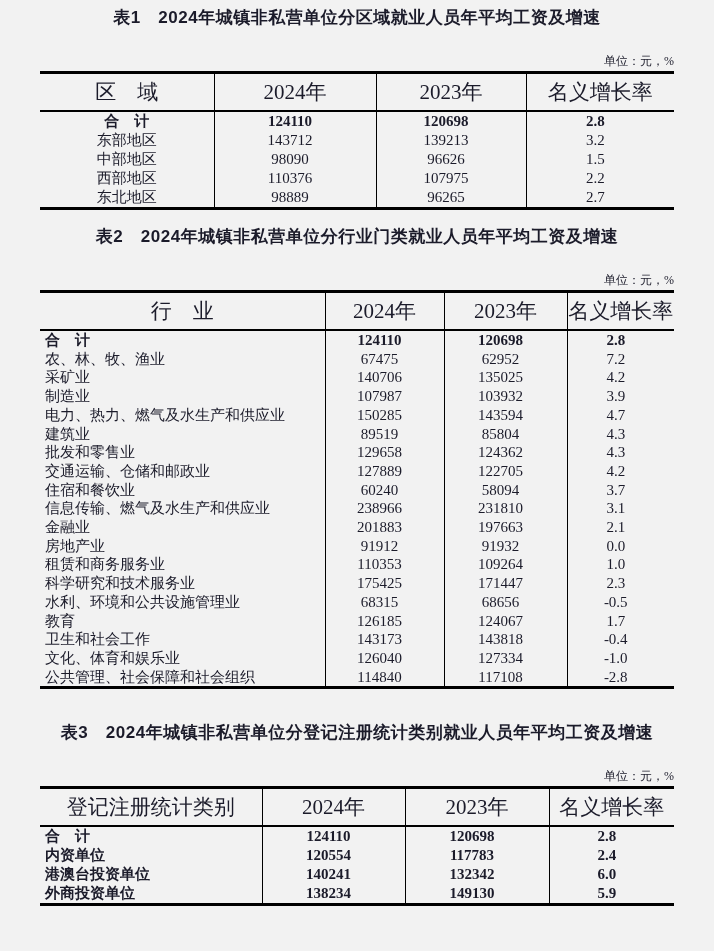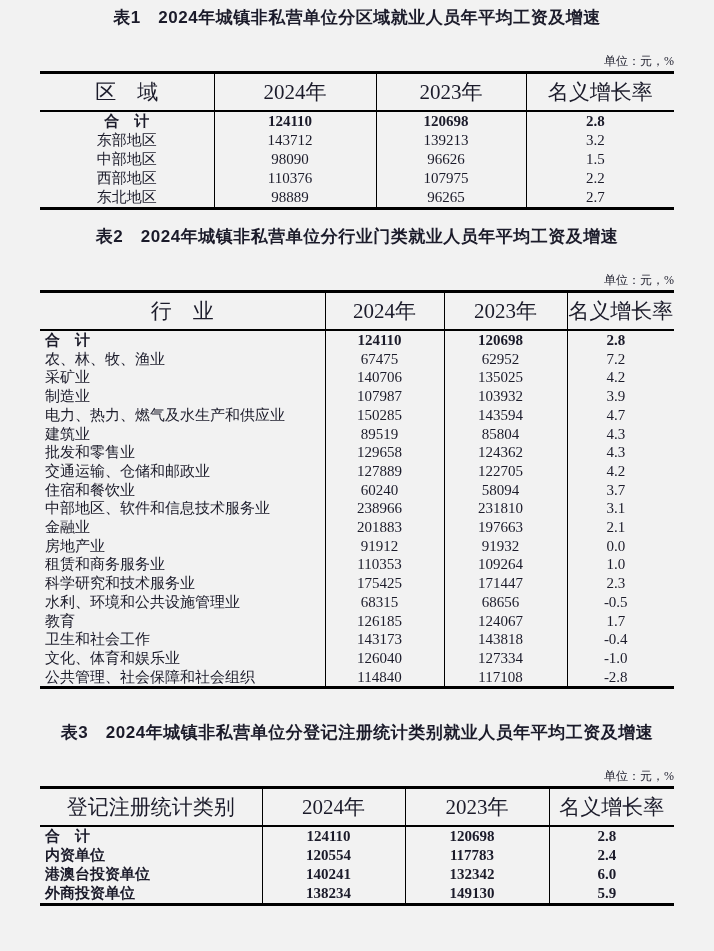--- a/index.html
+++ b/index.html
@@ -200,21 +200,21 @@
             <td class="col-num">122705</td>
             <td class="col-rate">4.2</td>
           </tr>
           <tr>
             <td class="col-label">住宿和餐饮业</td>
             <td class="col-num">60240</td>
             <td class="col-num">58094</td>
             <td class="col-rate">3.7</td>
           </tr>
           <tr>
-            <td class="col-label">中部地区、软件和信息技术服务业</td>
+            <td class="col-label">信息传输、燃气及水生产和供应业</td>
             <td class="col-num">238966</td>
             <td class="col-num">231810</td>
             <td class="col-rate">3.1</td>
           </tr>
           <tr>
             <td class="col-label">金融业</td>
             <td class="col-num">201883</td>
             <td class="col-num">197663</td>
             <td class="col-rate">2.1</td>
           </tr>

